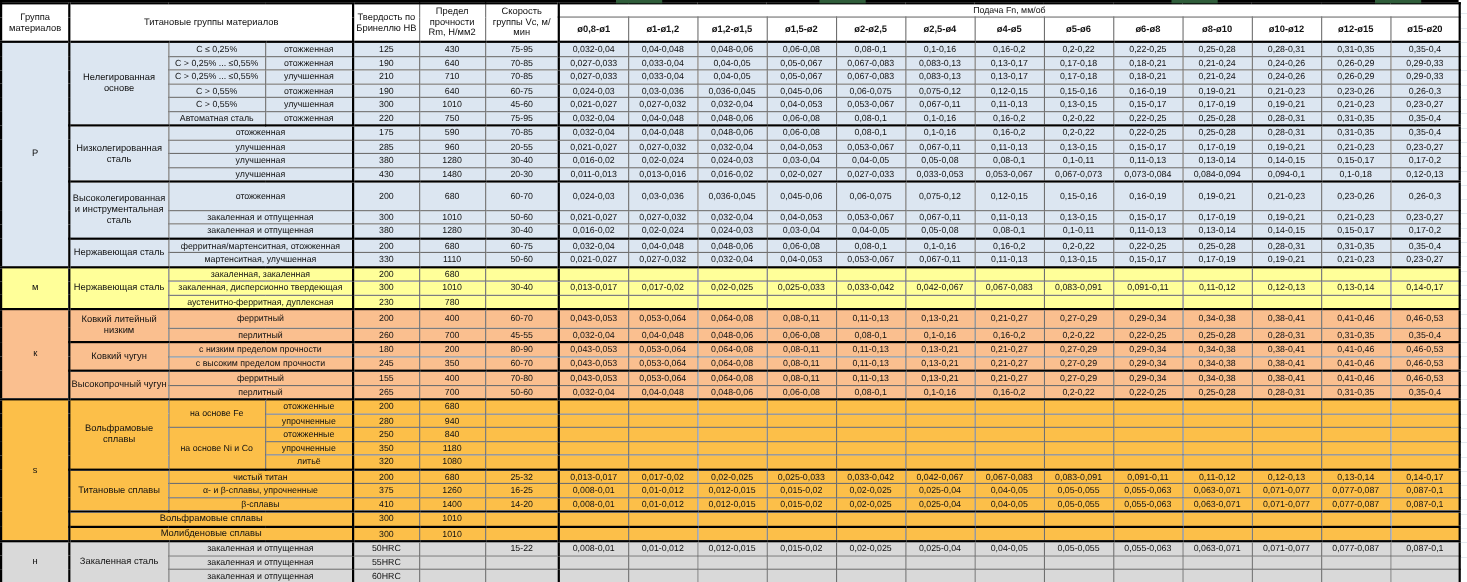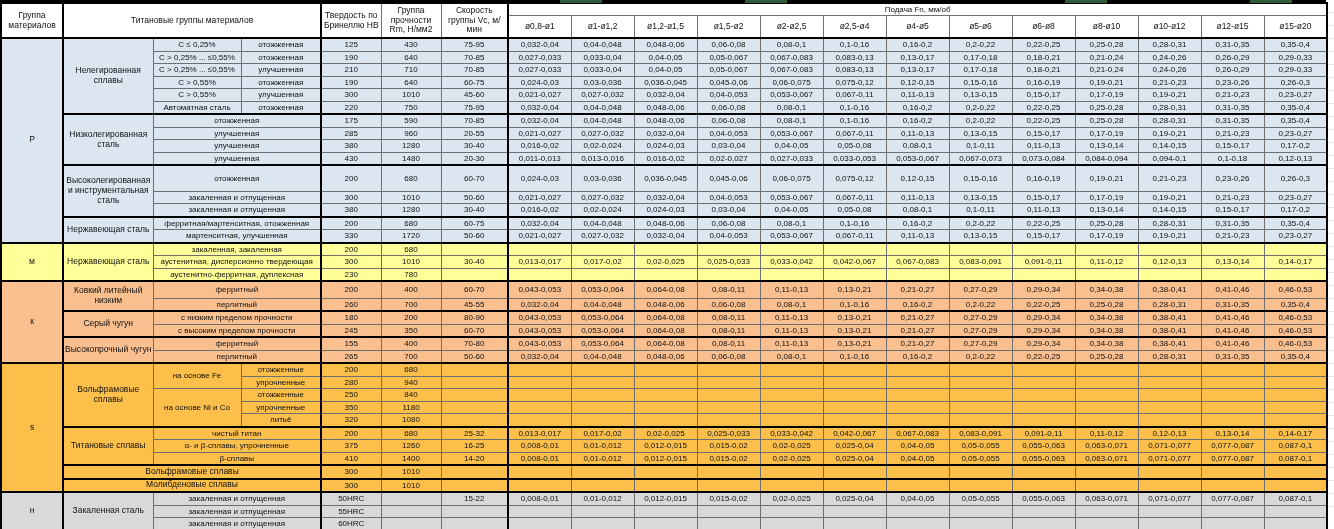--- a/index.html
+++ b/index.html
@@ -17,21 +17,21 @@
     background:repeating-linear-gradient(to bottom,#ffffff 0 12px,#e4e9ee 12px 13px);}
   .bottom-grid{position:absolute;top:519px;left:0;width:1334px;height:10px;z-index:0;
     background:repeating-linear-gradient(to right,#ffffff 0 62px,#e6e6e6 62px 63px);}
 
   table.feed{position:absolute;top:2px;left:0;width:1326px;z-index:1;
     border-collapse:collapse;table-layout:fixed;border:2px solid #000;background:#fff;}
   th,td{border:1px solid #6f6f6f;padding:0 1px;text-align:center;vertical-align:middle;
     font-size:8px;line-height:1.15;overflow:hidden;}
   thead th{background:#fff;font-weight:normal;font-size:8.5px;white-space:normal;}
   thead tr.toprow th.feedtitle{height:11px;font-size:8px;}
-  thead tr.dia th{height:21px;font-weight:normal;font-size:8.5px;border-bottom:2px solid #000;white-space:nowrap;}
+  thead tr.dia th{height:21px;font-weight:bold;font-size:8.5px;border-bottom:2px solid #000;white-space:nowrap;}
   tbody td{height:11.5px;white-space:nowrap;}
   tbody tr.tall td{height:24.5px;}
   tbody tr.semi td{height:15.5px;}
   tbody tr.sec-start td, tbody tr.fam-start td{border-top:2px solid #000;}
   td.sr, th.sr{border-right:2px solid #000;}
   td.wrap{white-space:normal;}
   td.famname{font-size:8.5px;}
   td.letter{font-size:8.5px;}
 </style>
 </head>
@@ -68,21 +68,21 @@
         <col style="width:63px">
         <col style="width:63px">
         <col style="width:63px">
       <col style="width:63px">
     </colgroup>
     <thead>
       <tr class="toprow">
         <th rowspan="2" class="sr">Группа материалов</th>
         <th rowspan="2" colspan="3" class="sr">Титановые группы материалов</th>
         <th rowspan="2">Твердость по Бринеллю HB</th>
-        <th rowspan="2">Группа прочности Rm, Н/мм2</th>
+        <th rowspan="2">Предел прочности Rm, Н/мм2</th>
         <th rowspan="2" class="sr">Скорость группы Vc, м/мин</th>
         <th colspan="13" class="feedtitle">Подача Fn, мм/об</th>
       </tr>
       <tr class="dia" id="dia-row">
           <th>ø0,8-ø1</th>
           <th>ø1-ø1,2</th>
           <th>ø1,2-ø1,5</th>
           <th>ø1,5-ø2</th>
           <th>ø2-ø2,5</th>
           <th>ø2,5-ø4</th>
@@ -91,21 +91,21 @@
           <th>ø6-ø8</th>
           <th>ø8-ø10</th>
           <th>ø10-ø12</th>
           <th>ø12-ø15</th>
           <th>ø15-ø20</th>
         </tr>
     </thead>
     <tbody id="tbody">
         <tr class="sec-start">
           <td rowspan="15" class="sr letter" style="background-color: rgb(220, 230, 241);">P</td>
-          <td rowspan="6" class="wrap famname" style="background-color: rgb(220, 230, 241);">Нелегированная сплавы</td>
+          <td rowspan="6" class="wrap famname" style="background-color: rgb(220, 230, 241);">Нелегированная основе</td>
           <td style="background-color: rgb(220, 230, 241);">C ≤ 0,25%</td>
           <td class="sr" style="background-color: rgb(220, 230, 241);">отожженная</td>
           <td style="background-color: rgb(220, 230, 241);">125</td>
           <td style="background-color: rgb(220, 230, 241);">430</td>
           <td class="sr" style="background-color: rgb(220, 230, 241);">75-95</td>
           <td style="background-color: rgb(220, 230, 241);">0,032-0,04</td>
           <td style="background-color: rgb(220, 230, 241);">0,04-0,048</td>
           <td style="background-color: rgb(220, 230, 241);">0,048-0,06</td>
           <td style="background-color: rgb(220, 230, 241);">0,06-0,08</td>
           <td style="background-color: rgb(220, 230, 241);">0,08-0,1</td>
@@ -369,21 +369,21 @@
           <td style="background-color: rgb(220, 230, 241);">0,2-0,22</td>
           <td style="background-color: rgb(220, 230, 241);">0,22-0,25</td>
           <td style="background-color: rgb(220, 230, 241);">0,25-0,28</td>
           <td style="background-color: rgb(220, 230, 241);">0,28-0,31</td>
           <td style="background-color: rgb(220, 230, 241);">0,31-0,35</td>
           <td style="background-color: rgb(220, 230, 241);">0,35-0,4</td>
         </tr>
         <tr class="">
           <td colspan="2" class="sr" style="background-color: rgb(220, 230, 241);">мартенситная, улучшенная</td>
           <td style="background-color: rgb(220, 230, 241);">330</td>
-          <td style="background-color: rgb(220, 230, 241);">1720</td>
+          <td style="background-color: rgb(220, 230, 241);">1110</td>
           <td class="sr" style="background-color: rgb(220, 230, 241);">50-60</td>
           <td style="background-color: rgb(220, 230, 241);">0,021-0,027</td>
           <td style="background-color: rgb(220, 230, 241);">0,027-0,032</td>
           <td style="background-color: rgb(220, 230, 241);">0,032-0,04</td>
           <td style="background-color: rgb(220, 230, 241);">0,04-0,053</td>
           <td style="background-color: rgb(220, 230, 241);">0,053-0,067</td>
           <td style="background-color: rgb(220, 230, 241);">0,067-0,11</td>
           <td style="background-color: rgb(220, 230, 241);">0,11-0,13</td>
           <td style="background-color: rgb(220, 230, 241);">0,13-0,15</td>
           <td style="background-color: rgb(220, 230, 241);">0,15-0,17</td>
@@ -407,21 +407,21 @@
           <td style="background-color: rgb(255, 255, 153);"></td>
           <td style="background-color: rgb(255, 255, 153);"></td>
           <td style="background-color: rgb(255, 255, 153);"></td>
           <td style="background-color: rgb(255, 255, 153);"></td>
           <td style="background-color: rgb(255, 255, 153);"></td>
           <td style="background-color: rgb(255, 255, 153);"></td>
           <td style="background-color: rgb(255, 255, 153);"></td>
           <td style="background-color: rgb(255, 255, 153);"></td>
         </tr>
         <tr class="">
-          <td colspan="2" class="sr" style="background-color: rgb(255, 255, 153);">аустенитная, дисперсионно твердеющая</td>
+          <td colspan="2" class="sr" style="background-color: rgb(255, 255, 153);">закаленная, дисперсионно твердеющая</td>
           <td style="background-color: rgb(255, 255, 153);">300</td>
           <td style="background-color: rgb(255, 255, 153);">1010</td>
           <td class="sr" style="background-color: rgb(255, 255, 153);">30-40</td>
           <td style="background-color: rgb(255, 255, 153);">0,013-0,017</td>
           <td style="background-color: rgb(255, 255, 153);">0,017-0,02</td>
           <td style="background-color: rgb(255, 255, 153);">0,02-0,025</td>
           <td style="background-color: rgb(255, 255, 153);">0,025-0,033</td>
           <td style="background-color: rgb(255, 255, 153);">0,033-0,042</td>
           <td style="background-color: rgb(255, 255, 153);">0,042-0,067</td>
           <td style="background-color: rgb(255, 255, 153);">0,067-0,083</td>
@@ -485,21 +485,21 @@
           <td style="background-color: rgb(250, 191, 143);">0,1-0,16</td>
           <td style="background-color: rgb(250, 191, 143);">0,16-0,2</td>
           <td style="background-color: rgb(250, 191, 143);">0,2-0,22</td>
           <td style="background-color: rgb(250, 191, 143);">0,22-0,25</td>
           <td style="background-color: rgb(250, 191, 143);">0,25-0,28</td>
           <td style="background-color: rgb(250, 191, 143);">0,28-0,31</td>
           <td style="background-color: rgb(250, 191, 143);">0,31-0,35</td>
           <td style="background-color: rgb(250, 191, 143);">0,35-0,4</td>
         </tr>
         <tr class="fam-start">
-          <td rowspan="2" class="wrap famname" style="background-color: rgb(250, 191, 143);">Серый чугун</td>
+          <td rowspan="2" class="wrap famname" style="background-color: rgb(250, 191, 143);">Ковкий чугун</td>
           <td colspan="2" class="sr" style="background-color: rgb(250, 191, 143);">с низким пределом прочности</td>
           <td style="background-color: rgb(250, 191, 143);">180</td>
           <td style="background-color: rgb(250, 191, 143);">200</td>
           <td class="sr" style="background-color: rgb(250, 191, 143);">80-90</td>
           <td style="background-color: rgb(250, 191, 143);">0,043-0,053</td>
           <td style="background-color: rgb(250, 191, 143);">0,053-0,064</td>
           <td style="background-color: rgb(250, 191, 143);">0,064-0,08</td>
           <td style="background-color: rgb(250, 191, 143);">0,08-0,11</td>
           <td style="background-color: rgb(250, 191, 143);">0,11-0,13</td>
           <td style="background-color: rgb(250, 191, 143);">0,13-0,21</td>

